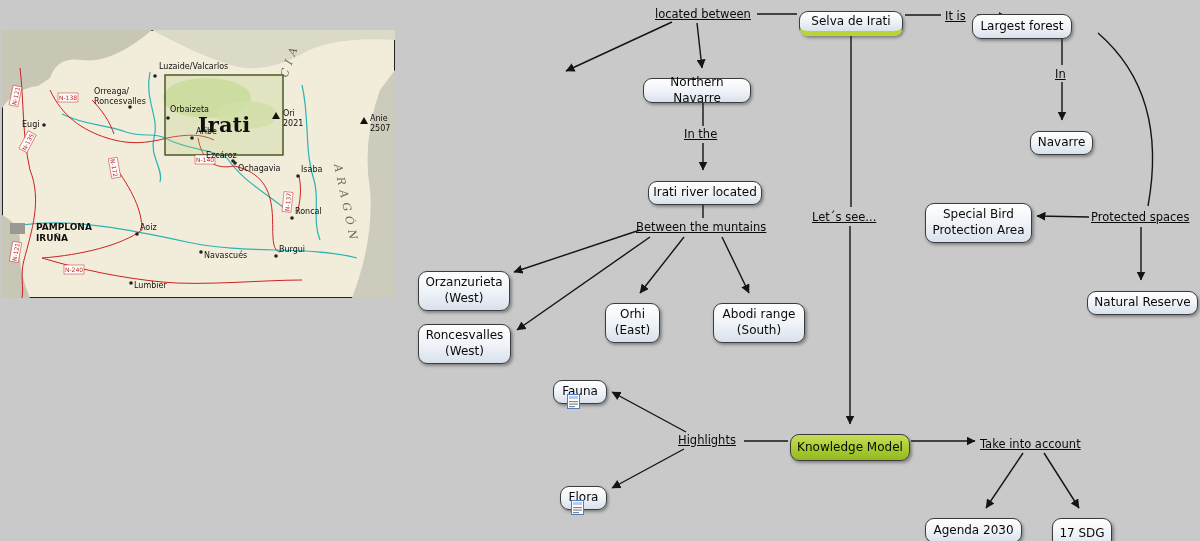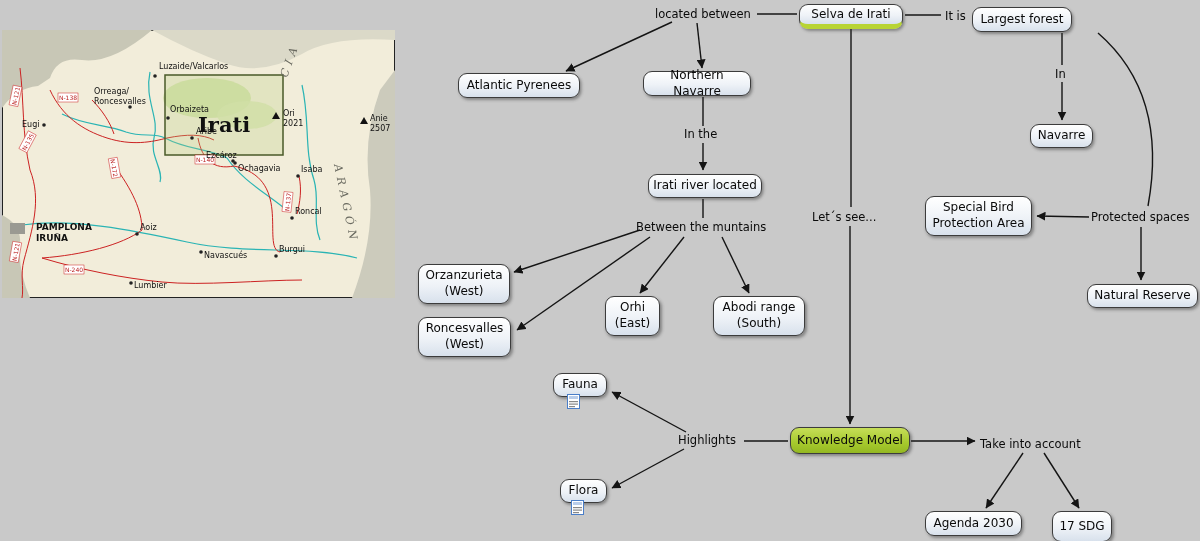--- a/index.html
+++ b/index.html
@@ -12,28 +12,28 @@
   #edges { position:absolute; left:0; top:0; z-index:1; pointer-events:none; }
   #map-wrap { position:absolute; left:2px; top:30px; width:393px; height:268px; z-index:2; }
 
   .node {
     position:absolute; z-index:3;
     display:flex; align-items:center; justify-content:center;
     border:1px solid #3c3c3c; border-radius:9px;
     background:linear-gradient(180deg,#ffffff 0%,#eef2f7 55%,#d8e1ec 100%);
     box-shadow:1.5px 2px 3px rgba(50,50,50,.45);
     font-size:12px; line-height:1.3; color:#0a0a0a;
-    text-align:center; white-space:pre-line; padding:2px 4px;
+    text-align:center; white-space:pre-line; padding:2px 4px;margin-top:7px;
   }
   .node.selva { border-bottom:5px solid #b8d435; }
   .node.km {
     background:linear-gradient(180deg,#c6de58 0%,#a6c92d 60%,#94b822 100%);
   }
   .label {
-    position:absolute; z-index:3; font-size:11.5px; color:#0a0a0a; white-space:nowrap;
+    position:absolute; z-index:3; font-size:11.5px; color:#0a0a0a; white-space:nowrap;text-decoration:underline;
   }
   .res-icon { position:absolute; z-index:4; width:13px; height:15px; }
 
   
   .town { font-size:8px; fill:#111; font-family:"DejaVu Sans","Liberation Sans",sans-serif; }
   .city { font-size:9px; font-weight:bold; fill:#111; }
   .peak { font-size:8px; fill:#111; }
   .road-lbl { font-size:6px; fill:#bb2222; text-anchor:middle; }
   .region { font-size:11px; fill:#6a6a60; font-style:italic; letter-spacing:5px; font-family:"DejaVu Serif",serif; }
   .irati-title { font-size:21px; font-weight:bold; fill:#101010; font-family:"DejaVu Serif",serif; }
@@ -196,21 +196,20 @@
         <text class="peak" x="368" y="101">2507</text>
       </g>
 
       <text class="region" transform="translate(285,48) rotate(-70)">CIA</text>
       <text class="region" transform="translate(332,135) rotate(78)">ARAGÓN</text>
     </svg>
   </div>
 
   <div class="node selva" style="left:799px;top:4px;width:104px;height:25px">Selva de Irati</div>
   <div class="node" style="left:972px;top:7px;width:100px;height:25px">Largest forest</div>
-  <div class="node" style="left:458px;top:73px;width:122px;height:25px">Atlantic Pyrenees</div>
   <div class="node" style="left:643px;top:71px;width:108px;height:25px">Northern Navarre</div>
   <div class="node" style="left:1030px;top:124px;width:63px;height:24px">Navarre</div>
   <div class="node" style="left:648px;top:174px;width:114px;height:24px">Irati river located</div>
   <div class="node" style="left:925px;top:196px;width:107px;height:40px">Special Bird
 Protection Area</div>
   <div class="node" style="left:1087px;top:284px;width:111px;height:24px">Natural Reserve</div>
   <div class="node" style="left:418px;top:264px;width:92px;height:40px">Orzanzurieta
 (West)</div>
   <div class="node" style="left:418px;top:317px;width:93px;height:40px">Roncesvalles
 (West)</div>

